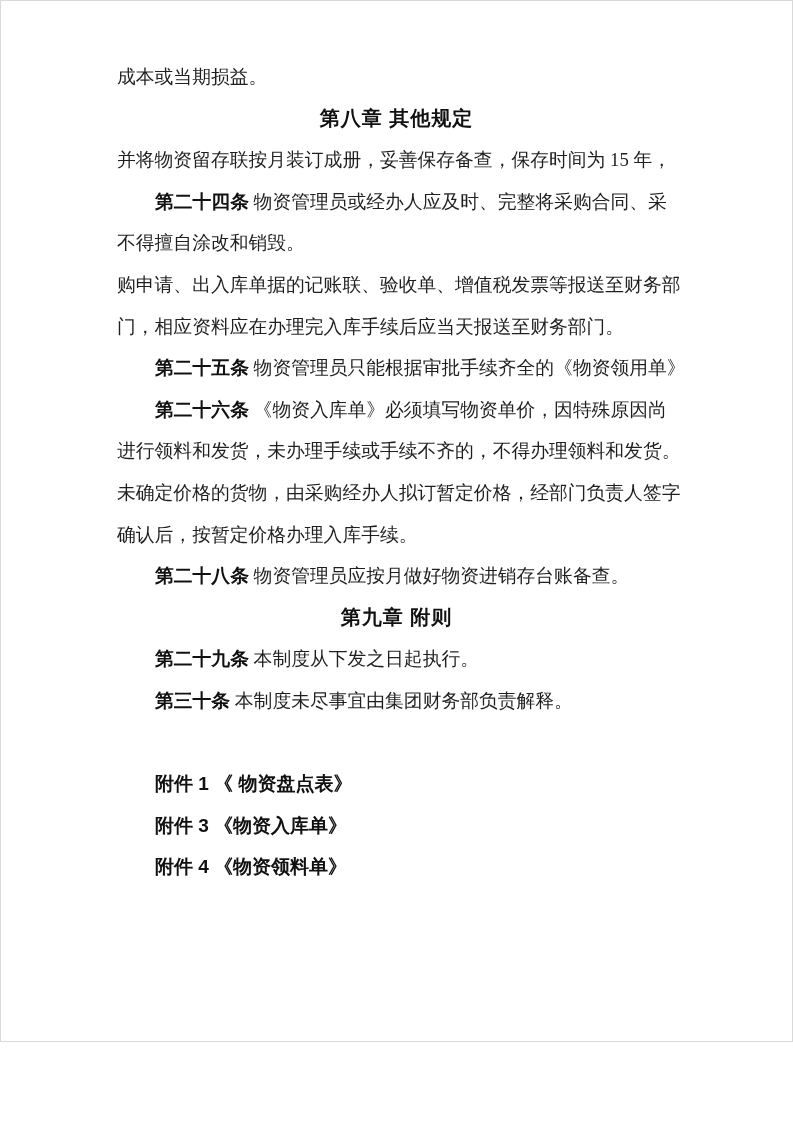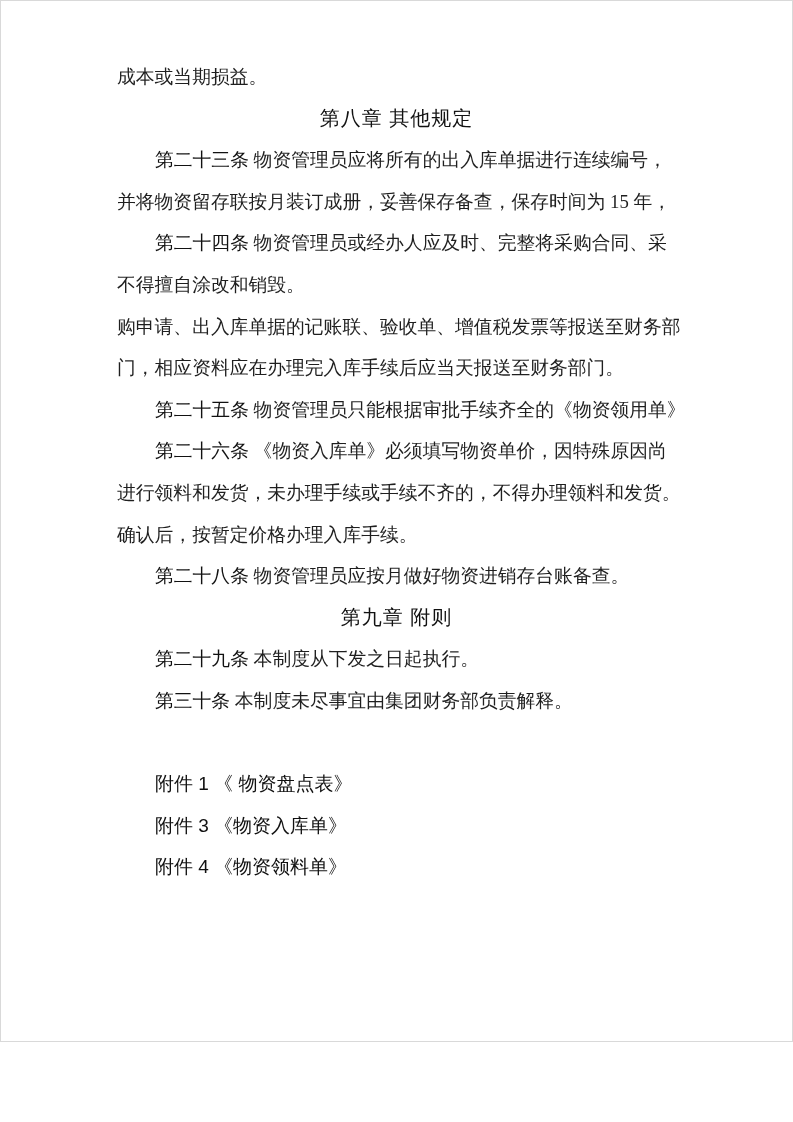--- a/index.html
+++ b/index.html
@@ -18,55 +18,55 @@
   }
   .ln {
     height: 41.6px;
     line-height: 41.6px;
     white-space: nowrap;
   }
   .indent { padding-left: 38px; }
   .center { text-align: center; padding-left: 0; }
   .lbl {
     font-family: "Liberation Sans", "DejaVu Sans", sans-serif;
-    font-weight: 400;
+    font-weight: 700;
     color: #111111;
   }
   .heading .lbl { font-size: 20px; letter-spacing: 1px; }
   .attach .lbl { font-size: 19px; text-align: right; }
   .txt { color: #1f1f1f; }
 </style>
 </head>
 <body>
 
 <div class="page">
 
   <div class="ln"><span class="txt">成本或当期损益。</span></div>
 
 
   <div class="ln center heading"><span class="lbl">第八章 其他规定</span></div>
 
-  <div class="ln indent"><span class="lbl">第二十三条</span><span class="txt"> 物资管理员应将所有的出入库单据进行连续编号，</span></div>
 
   <div class="ln"><span class="txt">并将物资留存联按月装订成册，妥善保存备查，保存时间为 15 年，</span></div>
 
   <div class="ln indent"><span class="lbl">第二十四条</span><span class="txt"> 物资管理员或经办人应及时、完整将采购合同、采</span></div>
 
   <div class="ln"><span class="txt">不得擅自涂改和销毁。</span></div>
 
   <div class="ln"><span class="txt">购申请、出入库单据的记账联、验收单、增值税发票等报送至财务部</span></div>
 
   <div class="ln"><span class="txt">门，相应资料应在办理完入库手续后应当天报送至财务部门。</span></div>
 
   <div class="ln indent"><span class="lbl">第二十五条</span><span class="txt"> 物资管理员只能根据审批手续齐全的《物资领用单》</span></div>
 
   <div class="ln indent"><span class="lbl">第二十六条</span><span class="txt"> 《物资入库单》必须填写物资单价，因特殊原因尚</span></div>
 
   <div class="ln"><span class="txt">进行领料和发货，未办理手续或手续不齐的，不得办理领料和发货。</span></div>
 
+  <div class="ln"><span class="txt">未确定价格的货物，由采购经办人拟订暂定价格，经部门负责人签字</span></div>
 
   <div class="ln"><span class="txt">确认后，按暂定价格办理入库手续。</span></div>
 
 
   <div class="ln indent"><span class="lbl">第二十八条</span><span class="txt"> 物资管理员应按月做好物资进销存台账备查。</span></div>
 
   <div class="ln center heading"><span class="lbl">第九章 附则</span></div>
 
   <div class="ln indent"><span class="lbl">第二十九条</span><span class="txt"> 本制度从下发之日起执行。</span></div>
 

